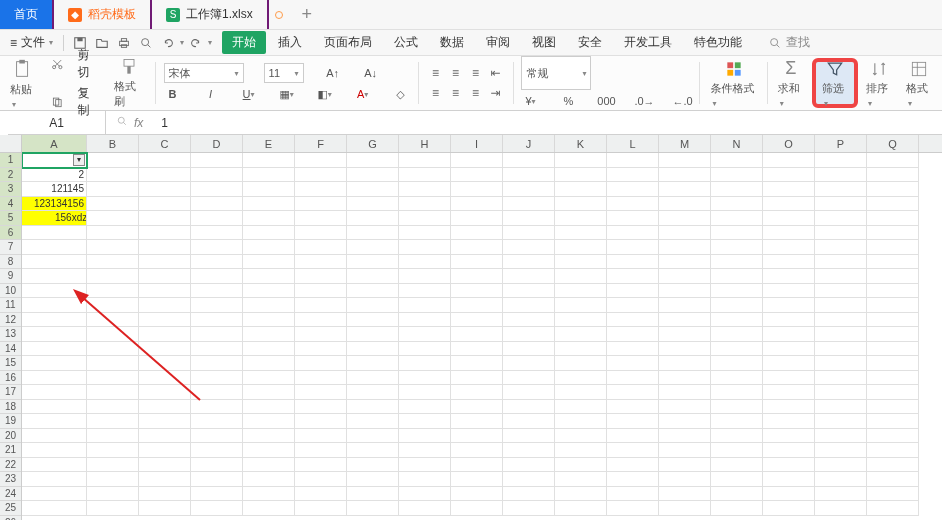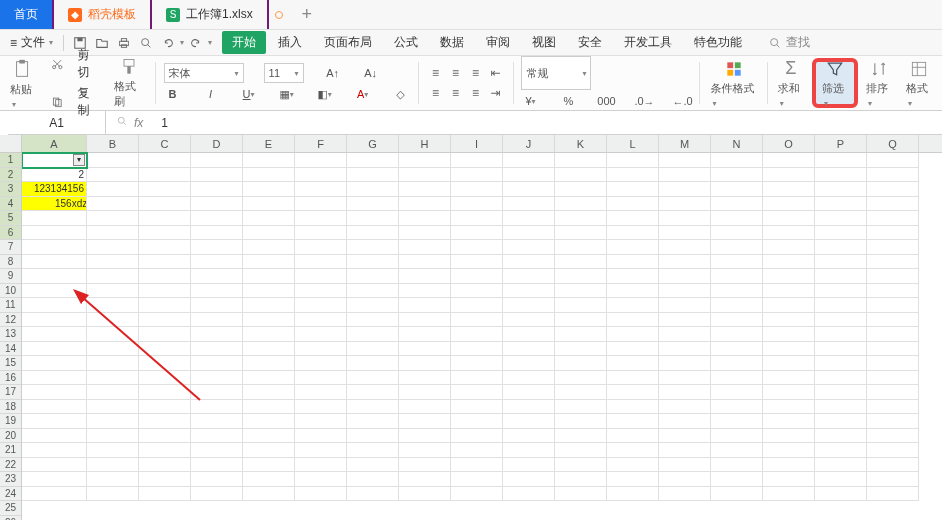--- a/index.html
+++ b/index.html
@@ -415,20 +415,39 @@
           <div class="cell"></div>
           <div class="cell"></div>
           <div class="cell"></div>
           <div class="cell"></div>
           <div class="cell"></div>
           <div class="cell"></div>
           <div class="cell"></div>
           <div class="cell"></div>
         </div>
         <div class="cellrow">
+          <div class="cell first">121145</div>
+          <div class="cell"></div>
+          <div class="cell"></div>
+          <div class="cell"></div>
+          <div class="cell"></div>
+          <div class="cell"></div>
+          <div class="cell"></div>
+          <div class="cell"></div>
+          <div class="cell"></div>
+          <div class="cell"></div>
+          <div class="cell"></div>
+          <div class="cell"></div>
+          <div class="cell"></div>
+          <div class="cell"></div>
+          <div class="cell"></div>
+          <div class="cell"></div>
+          <div class="cell"></div>
+        </div>
+        <div class="cellrow">
           <div class="cell first hl-yellow">123134156</div>
           <div class="cell"></div>
           <div class="cell"></div>
           <div class="cell"></div>
           <div class="cell"></div>
           <div class="cell"></div>
           <div class="cell"></div>
           <div class="cell"></div>
           <div class="cell"></div>
           <div class="cell"></div>

